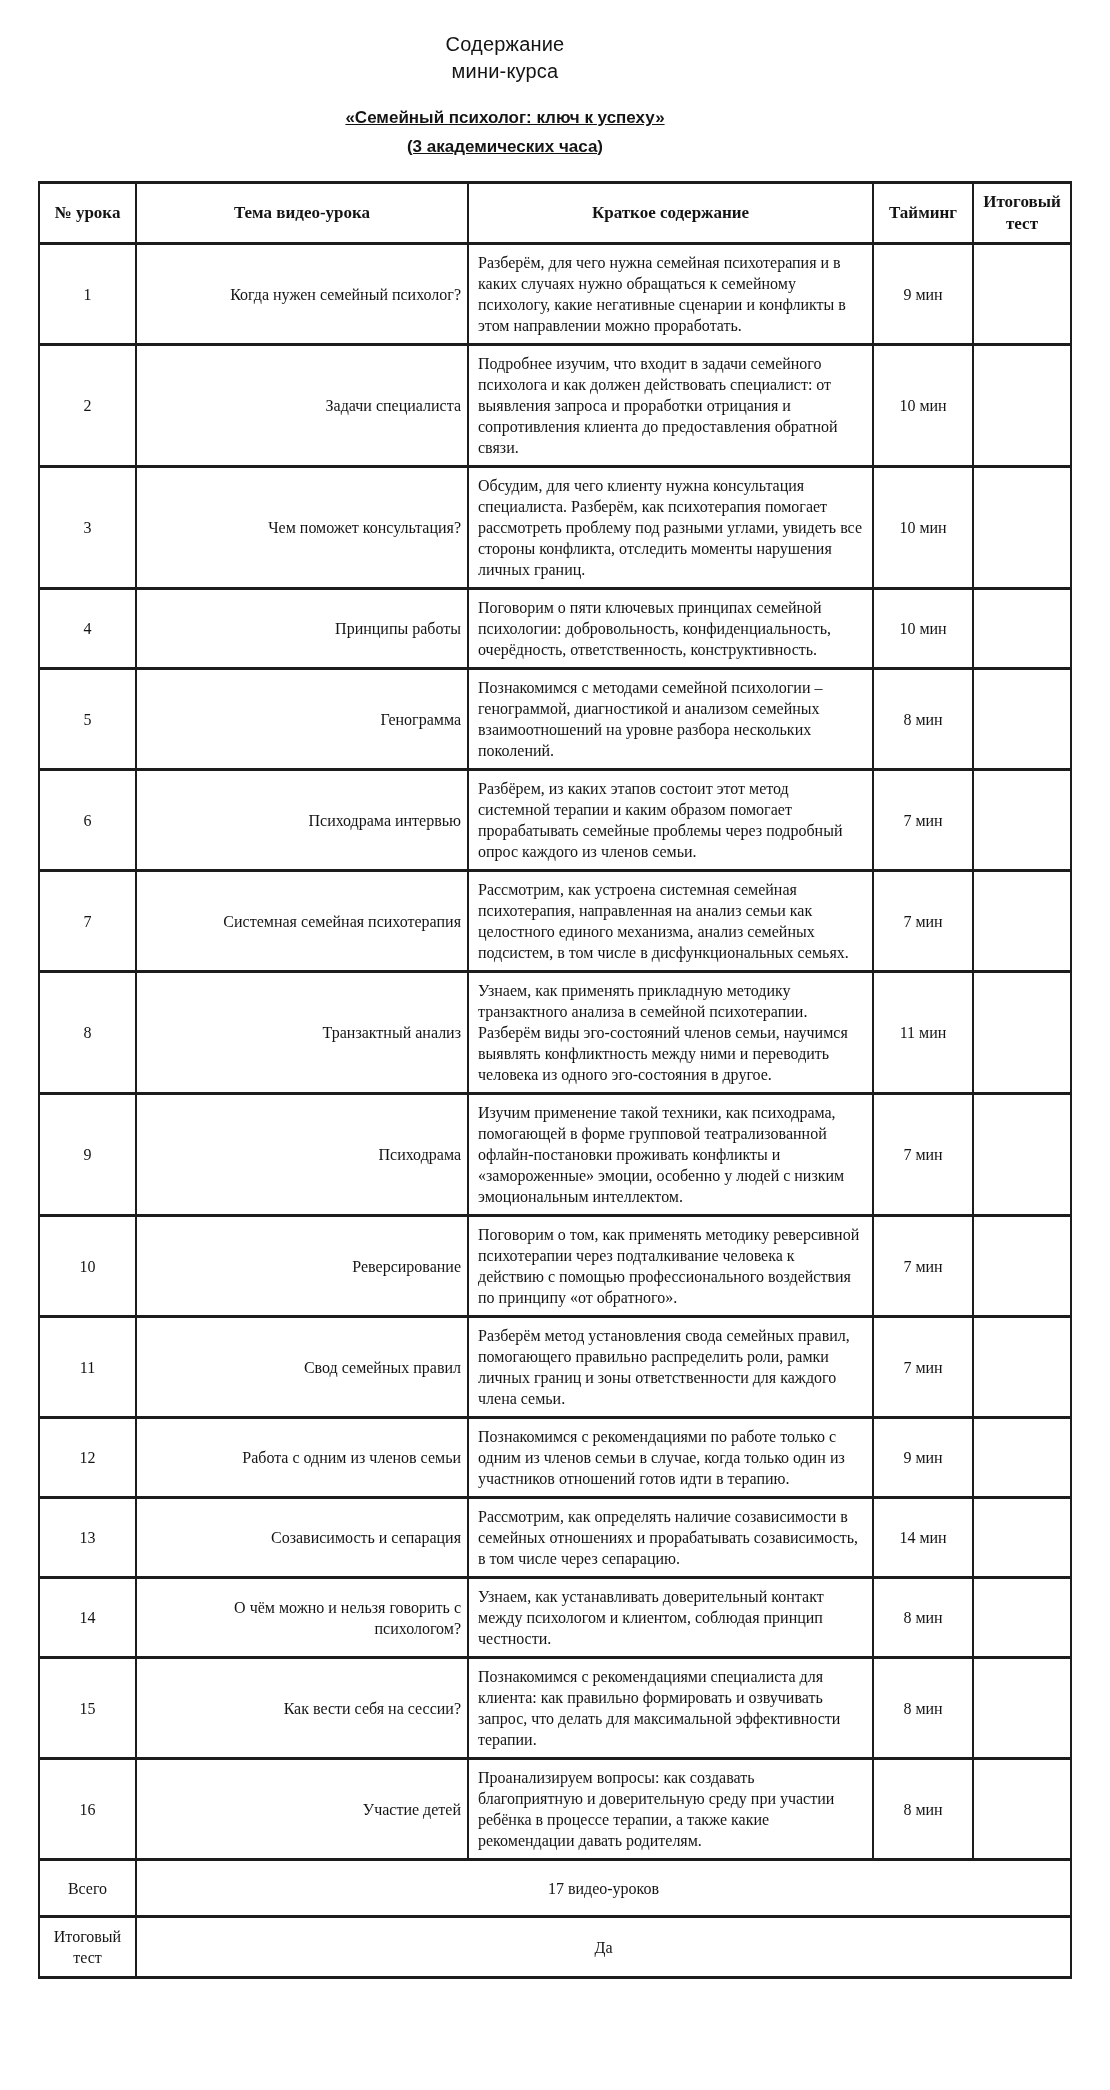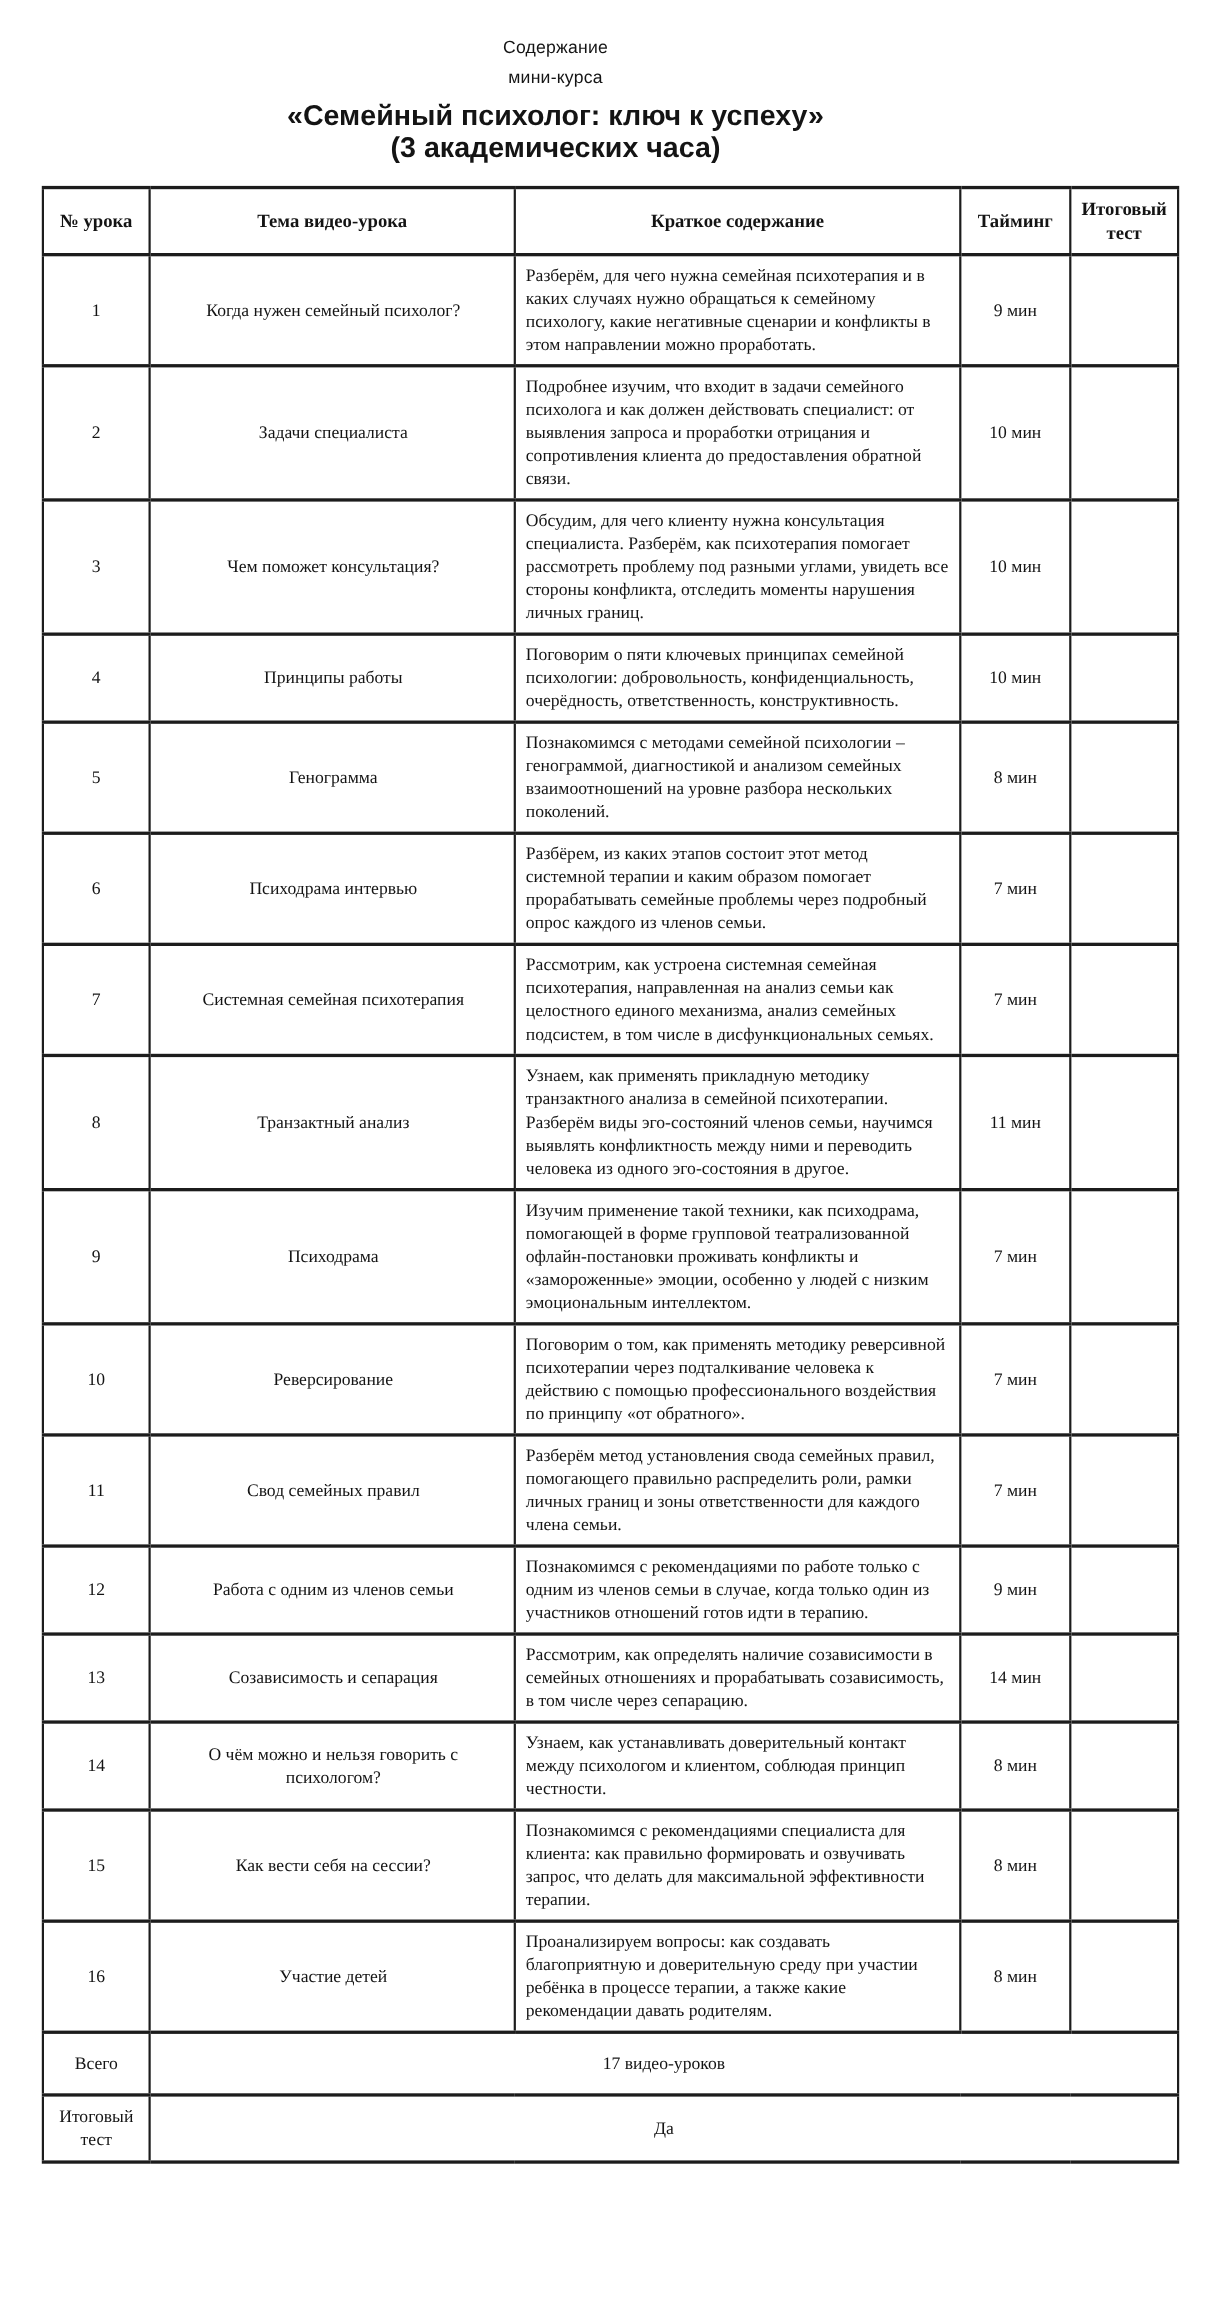--- a/index.html
+++ b/index.html
@@ -14,31 +14,32 @@
     font-family: "Liberation Serif", "DejaVu Serif", serif;
   }
   
   .title-block {
     width: 1010px;
     padding-top: 34px;
     text-align: center;
     font-family: "Liberation Sans", "DejaVu Sans", sans-serif;
   }
   .title-small {
-    font-size: 16px;
+    font-size: 20px;
     font-weight: 400;
     line-height: 20px;
     margin: 0 0 7px 0;
     letter-spacing: 0.2px;
   }
   .title-bold {
-    font-size: 26px;
+    font-size: 17px;
     font-weight: 700;
     line-height: 23px;
-    margin: 13px 0 0 0;
+    margin: 25px 0 0 0;
+    text-decoration: underline;
   }
   .title-bold + .title-bold { margin-top: 6px; }
 
   
   table.contents {
     margin: 23px 0 0 38px;
     width: 1032px;
     table-layout: fixed;
     border-collapse: collapse;
   }
@@ -55,21 +56,21 @@
     text-align: center;
     padding: 7px 4px;
     line-height: 22px;
     height: 43px;
   }
   .contents td {
     font-size: 16px;
     line-height: 21px;
   }
   td.c-num   { text-align: center; padding: 4px 2px; }
-  td.c-topic { text-align: center;   padding: 6px 6px 6px 8px; }
+  td.c-topic { text-align: right;   padding: 6px 6px 6px 8px; }
   td.c-sum   { text-align: left;   padding: 7px 9px; font-family: Liberation Serif, serif; }
   td.c-time  { text-align: center; padding: 4px 0; }
   td.c-test  { padding: 4px 2px; }
   tr.footer-row td {
     text-align: center;
     padding: 6px 4px;
   }
   tr.footer-row.total td { height: 42px; }
   tr.footer-row.final td { height: 46px; }
 </style>

